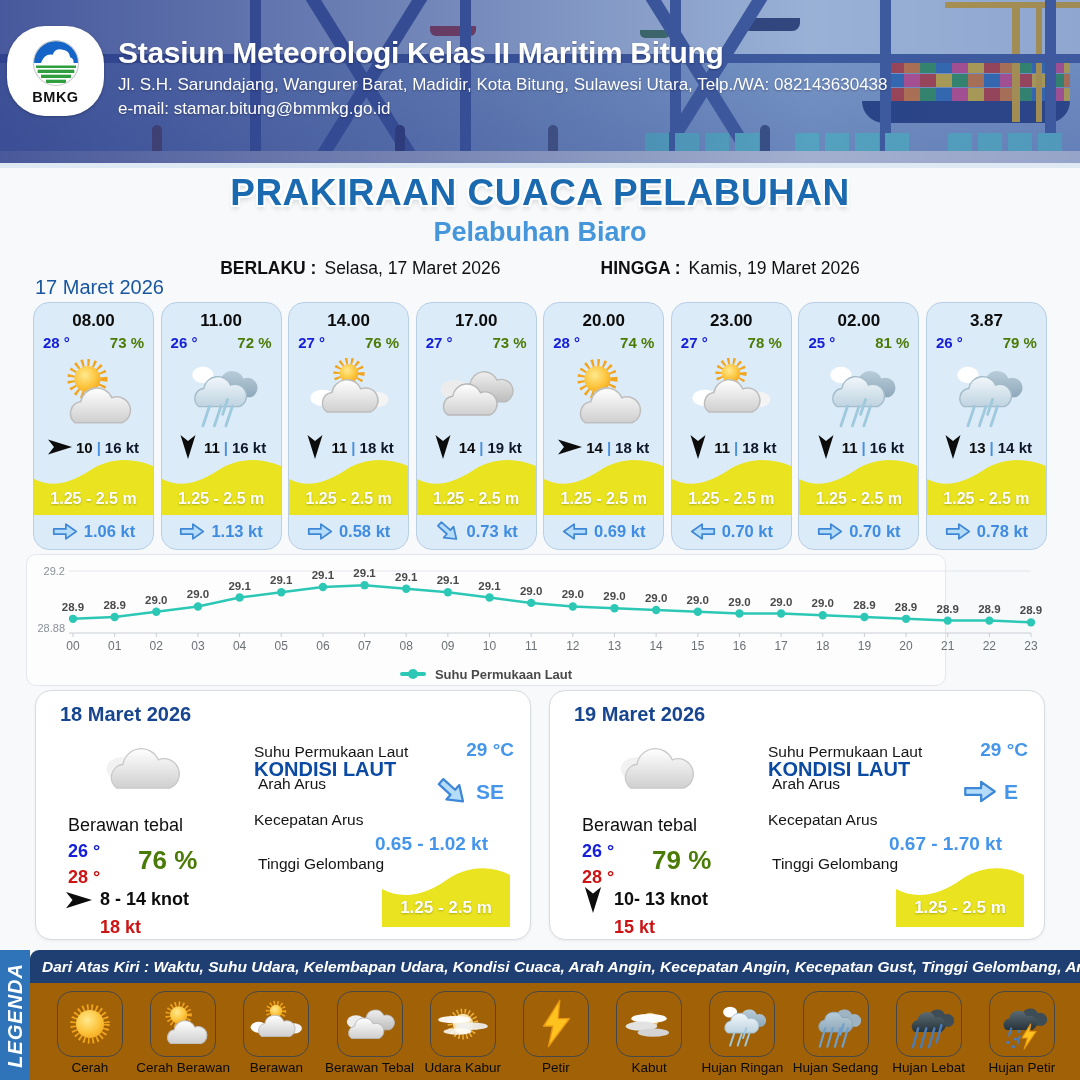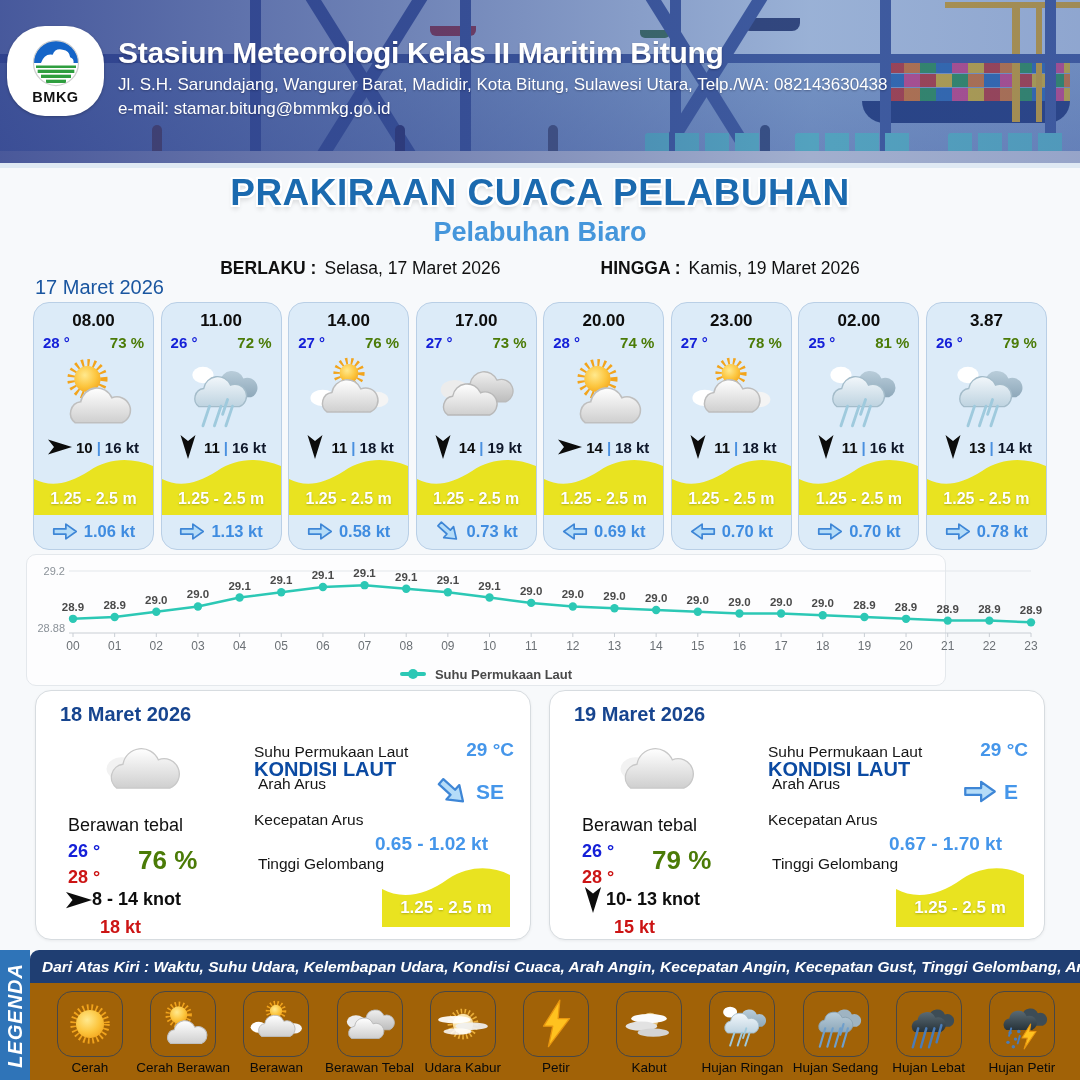--- a/index.html
+++ b/index.html
@@ -89,21 +89,21 @@
   
   .dcard{position:absolute;top:690px;width:496px;height:250px;background:#fff;border:1.5px solid #d7dce0;border-radius:16px;box-shadow:0 1px 3px rgba(0,0,0,.06);box-sizing:border-box;}
   .dc0{left:35px;}.dc1{left:549px;}
   .d-date{position:absolute;left:24px;top:12px;font-size:20px;font-weight:bold;color:#17458f;}
   .d-icon{position:absolute;left:52px;top:26px;width:120px;height:96px;}
   .d-icon svg{width:110px;height:96px;}
   .d-cond{position:absolute;left:32px;top:124px;font-size:18px;color:#101010;}
   .d-tmin{position:absolute;left:32px;top:150px;font-size:18px;font-weight:bold;color:#1520d8;}
   .d-tmax{position:absolute;left:32px;top:176px;font-size:18px;font-weight:bold;color:#cc1414;}
   .d-hum{position:absolute;left:102px;top:154px;font-size:26px;font-weight:bold;color:#4b7b07;}
-  .d-wind{position:absolute;left:30px;top:198px;display:flex;align-items:center;font-size:18px;font-weight:bold;color:#0d0d0d;}
+  .d-wind{position:absolute;left:30px;top:198px;display:flex;align-items:center;gap:8px;font-size:18px;font-weight:bold;color:#0d0d0d;}
   .d-wind .wind-arrow svg{width:26px;height:18px;}
   .d-gust{position:absolute;left:64px;top:226px;font-size:18px;font-weight:bold;color:#cc1414;}
   .s-title{position:absolute;left:218px;top:20px;font-size:20px;font-weight:bold;color:#0b4aa2;margin-top:47px;}
   .s-label{font-size:15.5px;color:#151515;}
   .s-val{color:#4596ea;font-weight:bold;}
   .s-sstl{position:absolute;left:218px;top:52px;}
   .s-sstv{position:absolute;right:16px;top:48px;font-size:19px;}
   .s-dirl{position:absolute;left:222px;top:84px;}
   .s-dir{position:absolute;right:26px;top:88px;display:flex;align-items:center;gap:7px;font-size:21px;}
   .s-dir .cur-arrow svg{width:34px;height:25px;}

